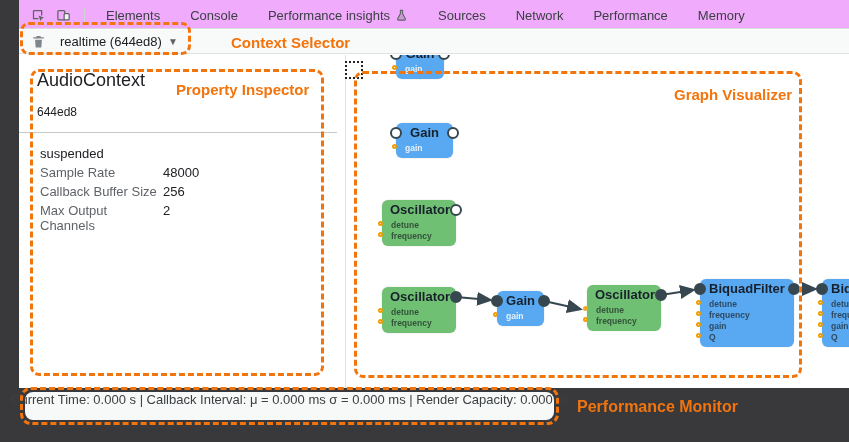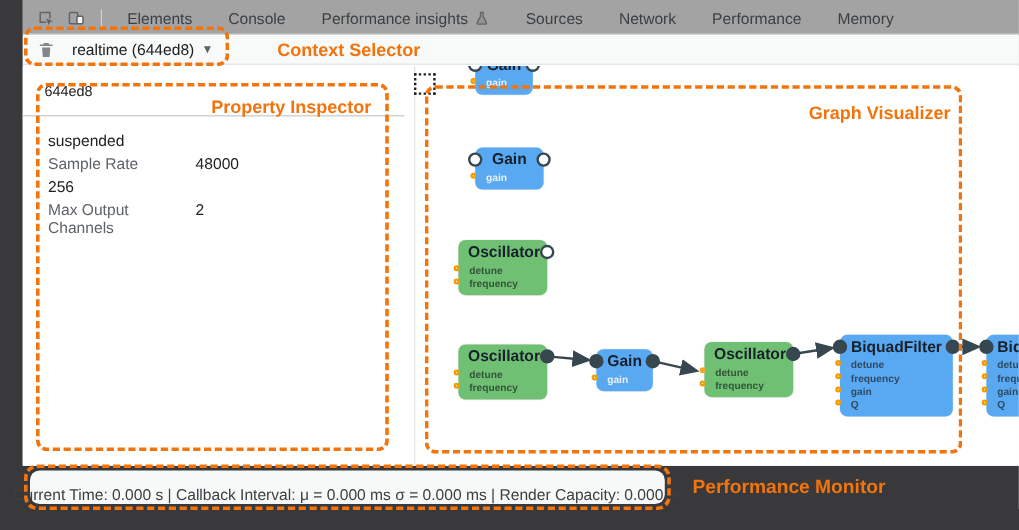--- a/index.html
+++ b/index.html
@@ -8,21 +8,21 @@
     position: relative; overflow: hidden;
     background:#39393b;
     font-family:"Liberation Sans", sans-serif;
     -webkit-font-smoothing: antialiased;
   }
   
   .devtools { position:absolute; left:19px; top:0; width:830px; height:388px; background:#fff; }
 
   .tabbar {
     position:absolute; left:0; top:0; right:0; height:29px;
-    background:#a3a3a3; border-bottom:1px solid #d8dbdd;
+    background:#f0abfc; border-bottom:1px solid #d8dbdd;
     display:flex; align-items:center; padding:3px 0 0 7px;
   }
   .toolicon { width:17px; height:17px; margin:0 4px; display:flex; align-items:center; justify-content:center; cursor:pointer; }
   .toolicon svg { width:15px; height:15px; }
   .vsep { width:1px; height:16px; background:#d0d3d6; margin:0 6px 0 8px; }
   .tab {
     display:flex; align-items:center; gap:5px;
     padding:0 15px; height:26px; font-size:13px; color:#3c4043; cursor:pointer; white-space:nowrap;
   }
   .tab svg { width:13px; height:13px; }
@@ -78,21 +78,21 @@
   .ann-context   { left:20px;  top:22px;  width:171px; height:33px; }
   .ann-inspector { left:30px;  top:69px;  width:294px; height:307px; }
   .ann-graph     { left:354px; top:71px;  width:448px; height:307px; }
   .ann-perf      { left:20px;  top:387px; width:539px; height:38px; border-radius:11px; }
   .corner-marker { position:absolute; left:345px; top:61px; width:18px; height:18px; background:#fff; border:2px dotted #222; z-index:4; }
 
   
   .perf-pill {
     position:absolute; left:25px; top:392px; width:529px; height:28px;
     background:#f7f8f8; border-radius:8px; z-index:3;
-    display:flex; align-items:flex-end; justify-content:center;
+    display:flex; align-items:flex-start; justify-content:center;
     font-size:13px; color:#3c4043; white-space:nowrap;
   }
 </style>
 </head>
 <body>
 
 <div class="devtools">
 
   <div class="tabbar">
     <span class="toolicon">
@@ -142,31 +142,33 @@
         <path d="M9 3h6l1 2h4.5v2h-17V5H8zM6.5 9h11l-1 12.5h-9z"></path>
       </svg>
     <div class="ctx-select">
       <span>realtime (644ed8)</span>
       <span class="caret">▼</span>
     </div>
   </div>
 
   <div class="main">
     <div class="inspector-panel">
+      <div class="ctx-title">AudioContext</div>
       <div class="ctx-id">644ed8</div>
       <div class="hdivider"></div>
       <div class="props" id="props">
           <div class="prop-row">
             <span class="prop-value">suspended</span>
           </div>
           <div class="prop-row">
             <span class="prop-label">Sample Rate</span>
             <span class="prop-value">48000</span>
           </div>
           <div class="prop-row">
+            <span class="prop-label">Callback Buffer Size</span>
             <span class="prop-value">256</span>
           </div>
           <div class="prop-row">
             <span class="prop-label">Max Output Channels</span>
             <span class="prop-value">2</span>
           </div>
         </div>
     </div>
 
     <div class="graph-area" id="graph">

